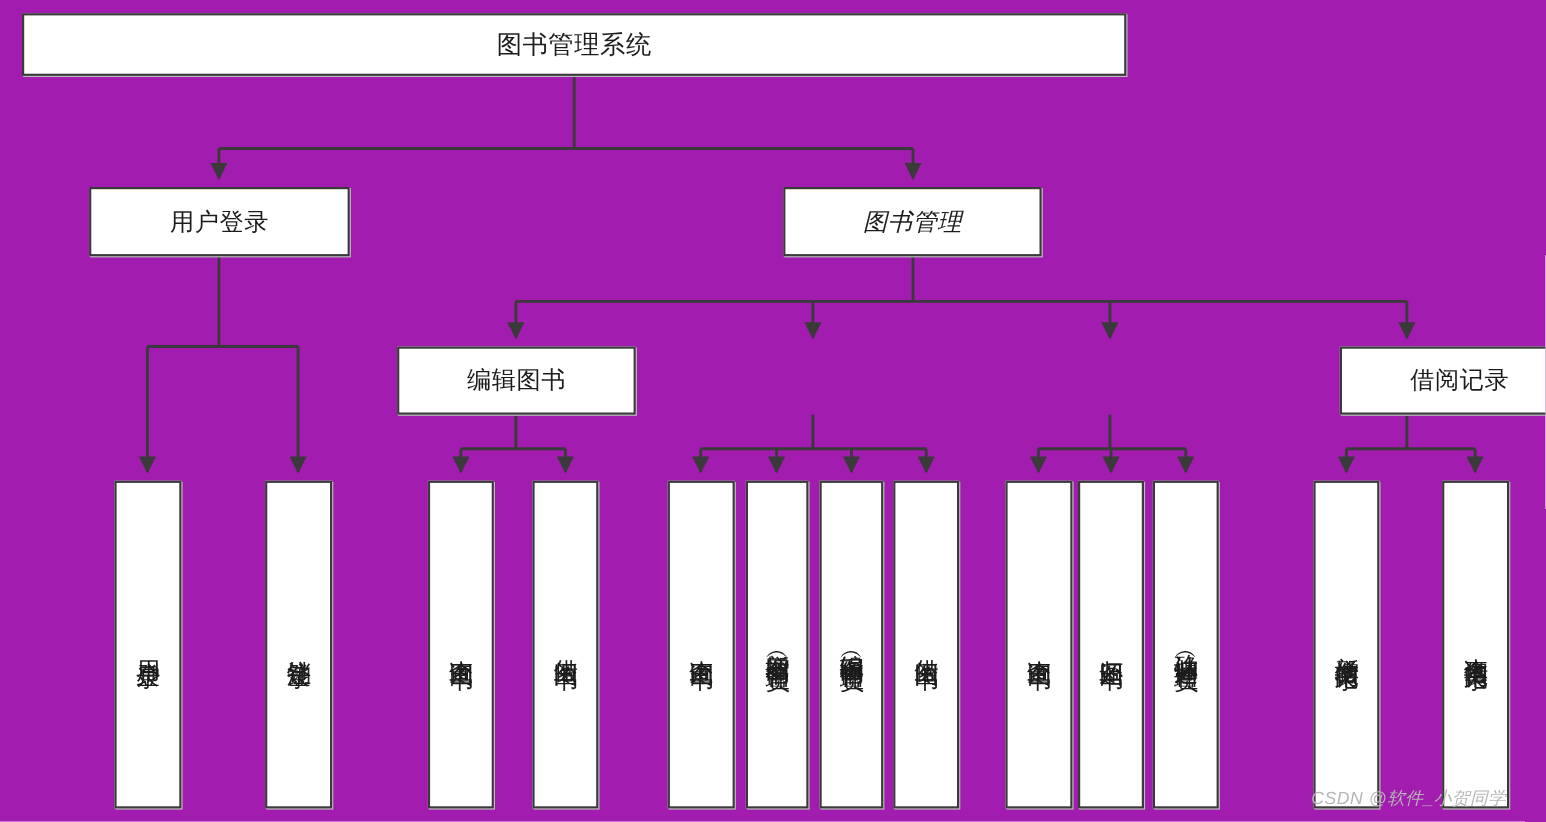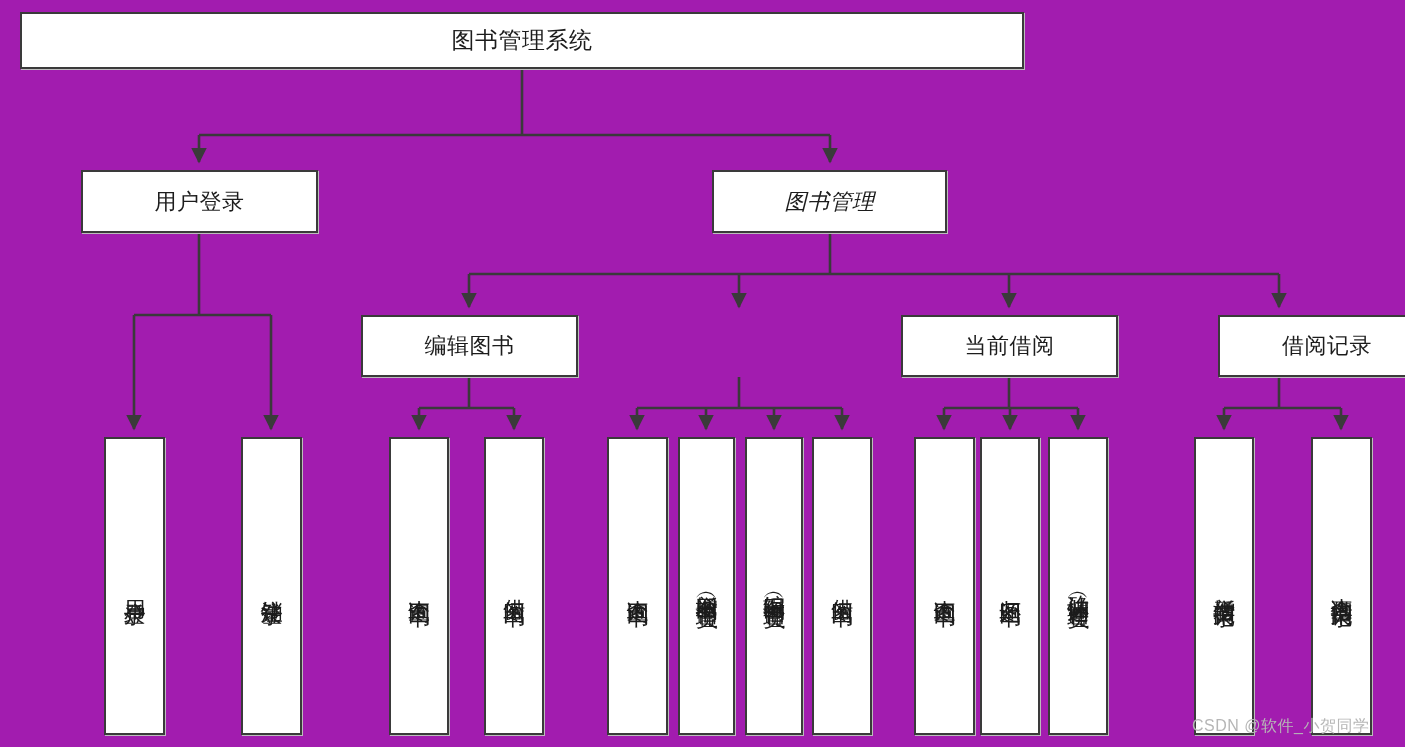--- a/index.html
+++ b/index.html
@@ -69,20 +69,21 @@
   .watermark {
     position: absolute;
     left: 1192px;
     top: 716px;
     font-size: 16px;
     color: #b6b6b6;
     letter-spacing: 0.5px;
     white-space: nowrap;
     z-index: 3;
     pointer-events: none;
+    font-style: italic;
   }
 </style>
 </head>
 <body>
 
 <div id="diagram">
 
   <svg id="connectors" viewBox="0 0 1405 747" width="1405" height="747" xmlns="http://www.w3.org/2000/svg">
     <defs>
       <marker id="arrow" viewBox="0 0 10 10" refX="9" refY="5" markerWidth="6" markerHeight="6" orient="auto-start-reverse">
@@ -144,23 +145,20 @@
 
   <div class="node horiz" style="left:712px; top:170px; width:235px; height:63px;font-style:italic;">
     <span class="label">图书管理</span>
   </div>
 
   <div class="node horiz" style="left:361px; top:315px; width:217px; height:62px;">
     <span class="label">编辑图书</span>
   </div>
 
 
-  <div class="node horiz" style="left:901px; top:315px; width:217px; height:62px;">
-    <span class="label">当前借阅</span>
-  </div>
 
   <div class="node horiz" style="left:1170px; top:315px; width:218px; height:62px;margin-left:48px;">
     <span class="label">借阅记录</span>
   </div>
 
   <div class="node vert" style="left:104px; top:437px; width:61px; height:298px;">
     <span class="label">用户登录</span>
   </div>
 
   <div class="node vert" style="left:241px; top:437px; width:61px; height:298px;">

